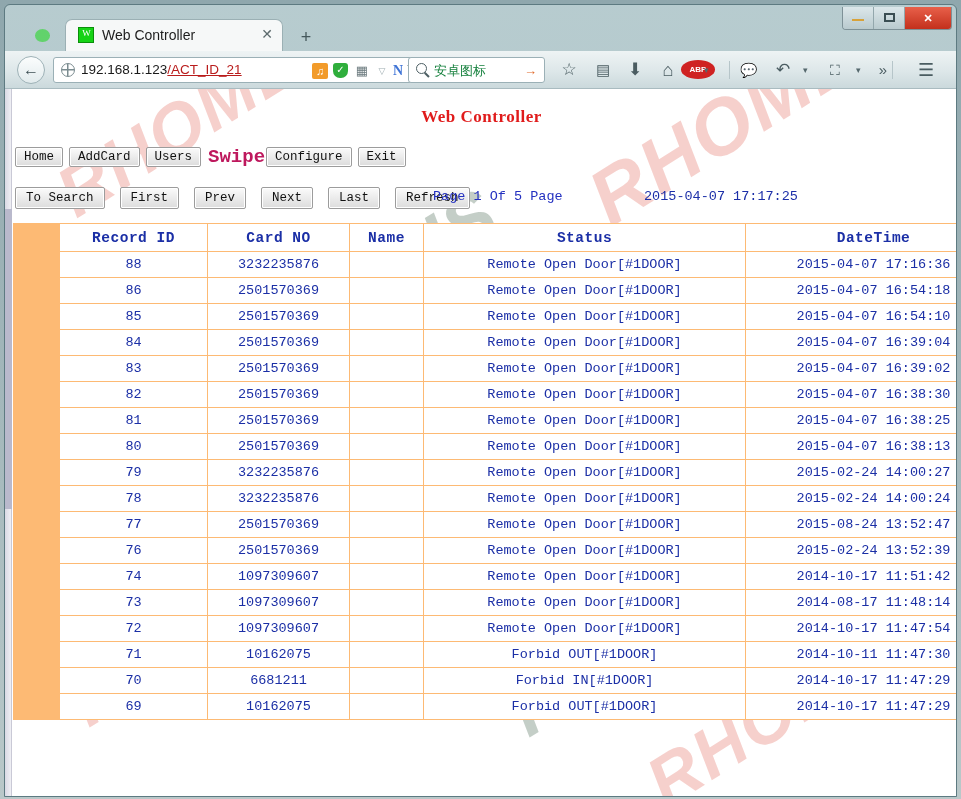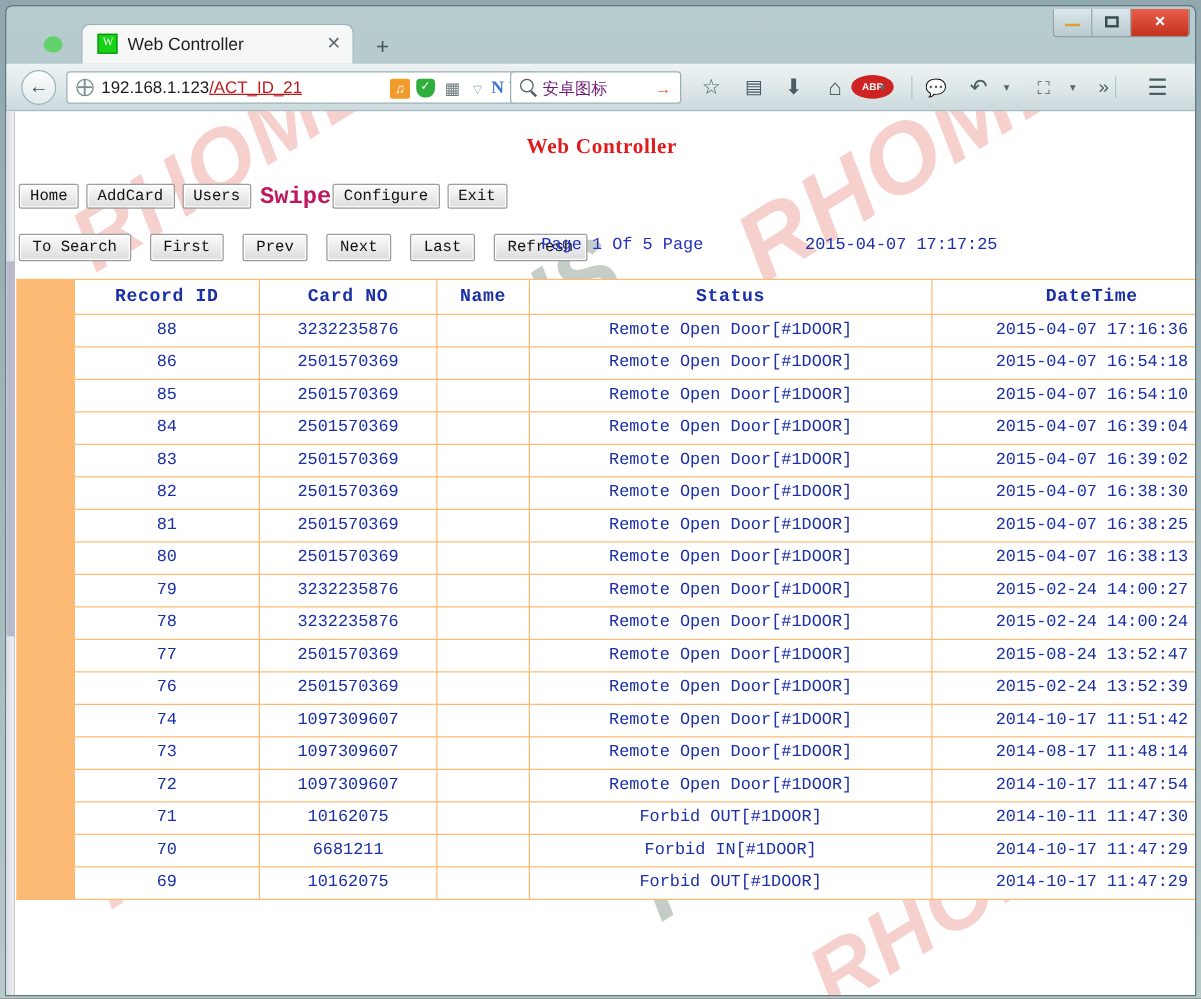--- a/index.html
+++ b/index.html
@@ -274,21 +274,21 @@
     position: absolute;
     right: -4px; bottom: -3px;
     width: 6px; height: 1.6px;
     background: #4d5f64;
     transform: rotate(45deg);
   }
   #search-text {
     position: absolute;
     left: 25px; top: 4px;
     font-size: 13px;
-    color: #701a75;
+    color: #15803d;
     white-space: nowrap;
   }
   #search-go {
     position: absolute;
     right: 7px; top: 5px;
     color: #e06a2b;
     font-size: 13px;
     line-height: 15px;
   }
   .tbicon {

